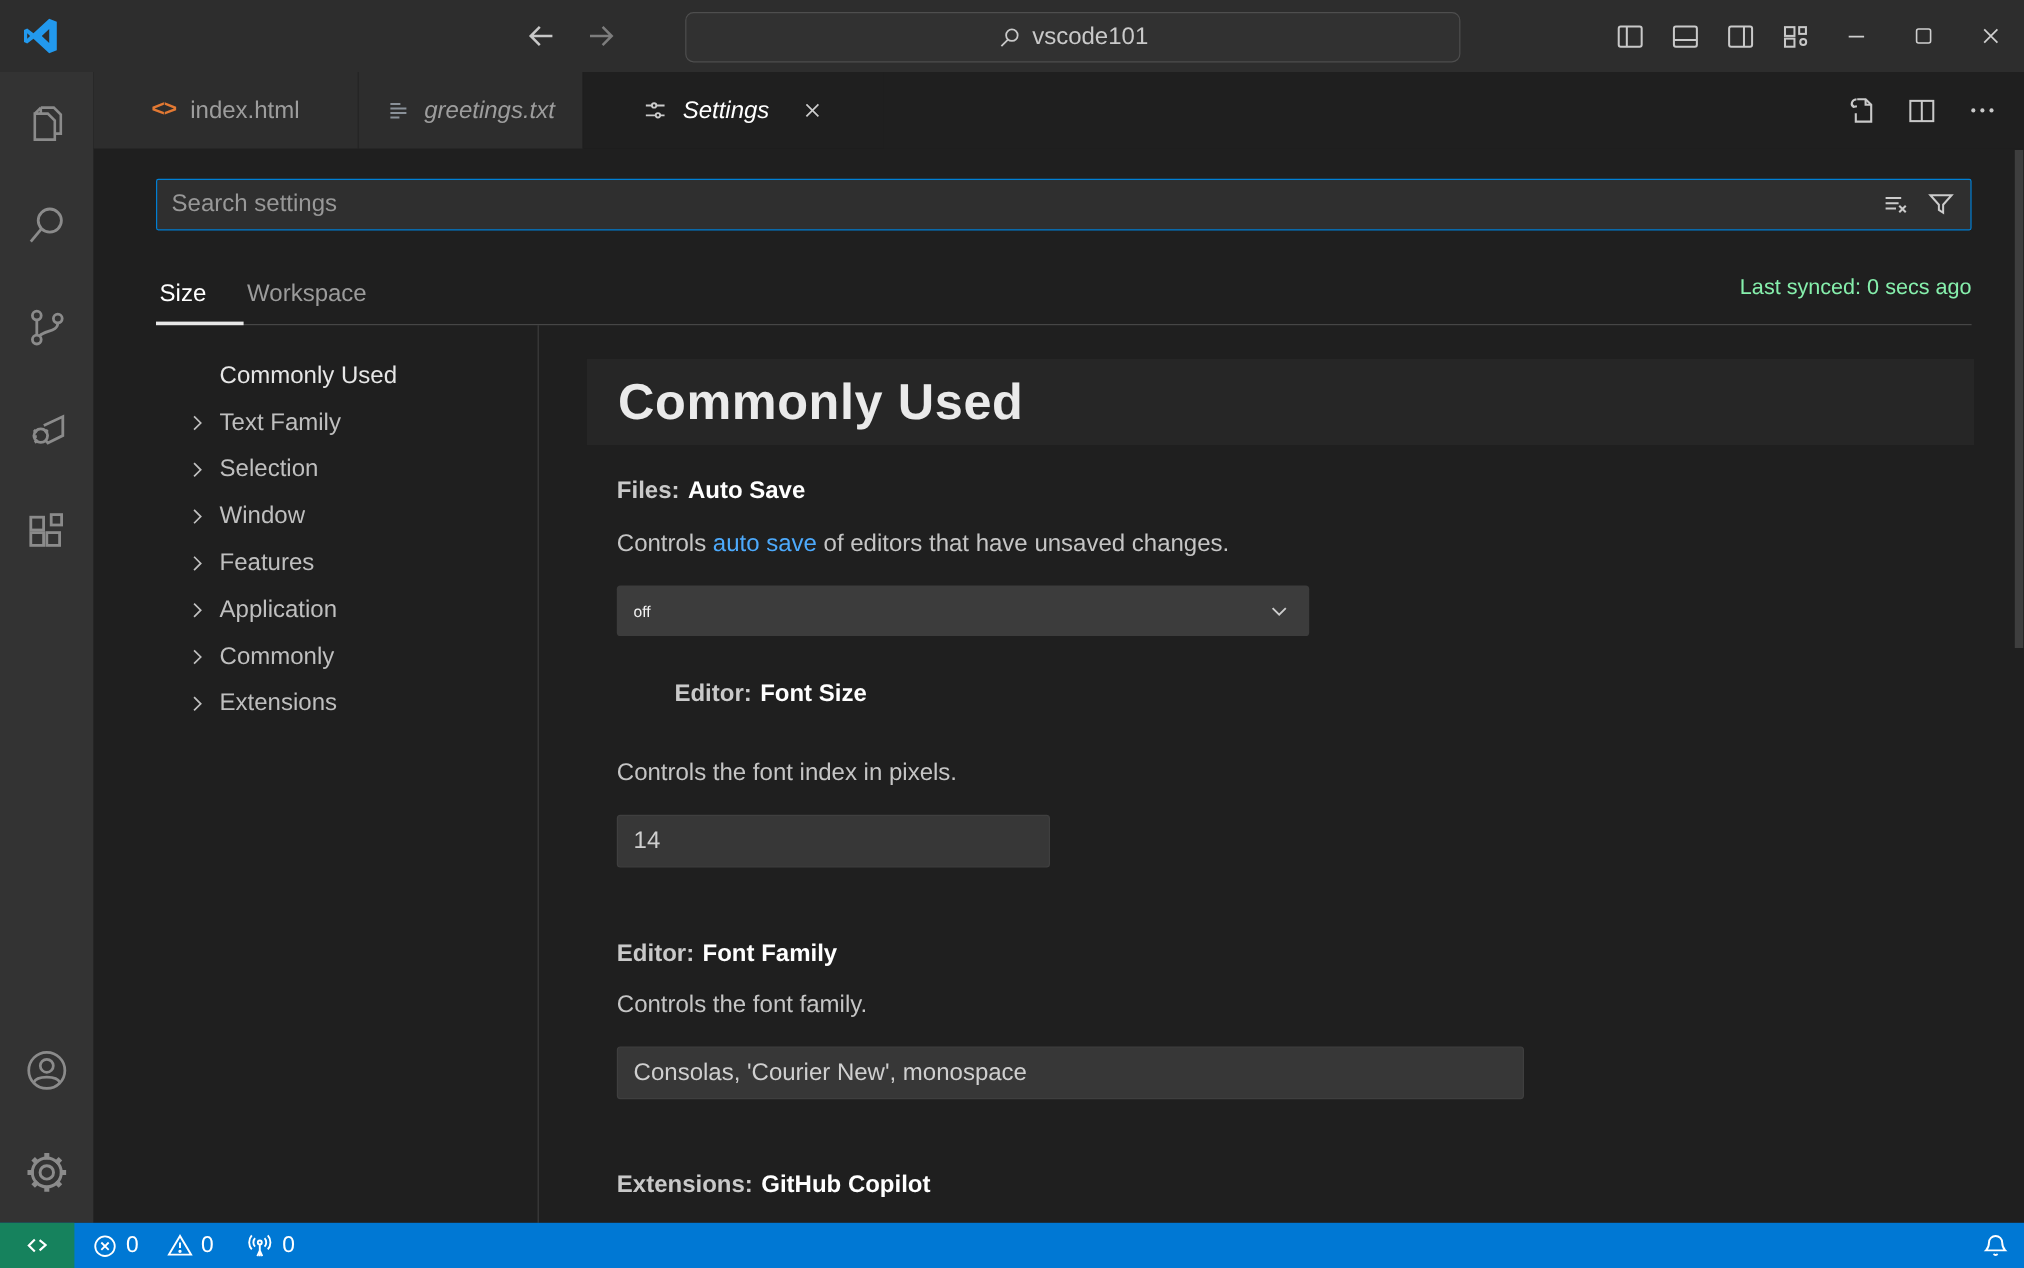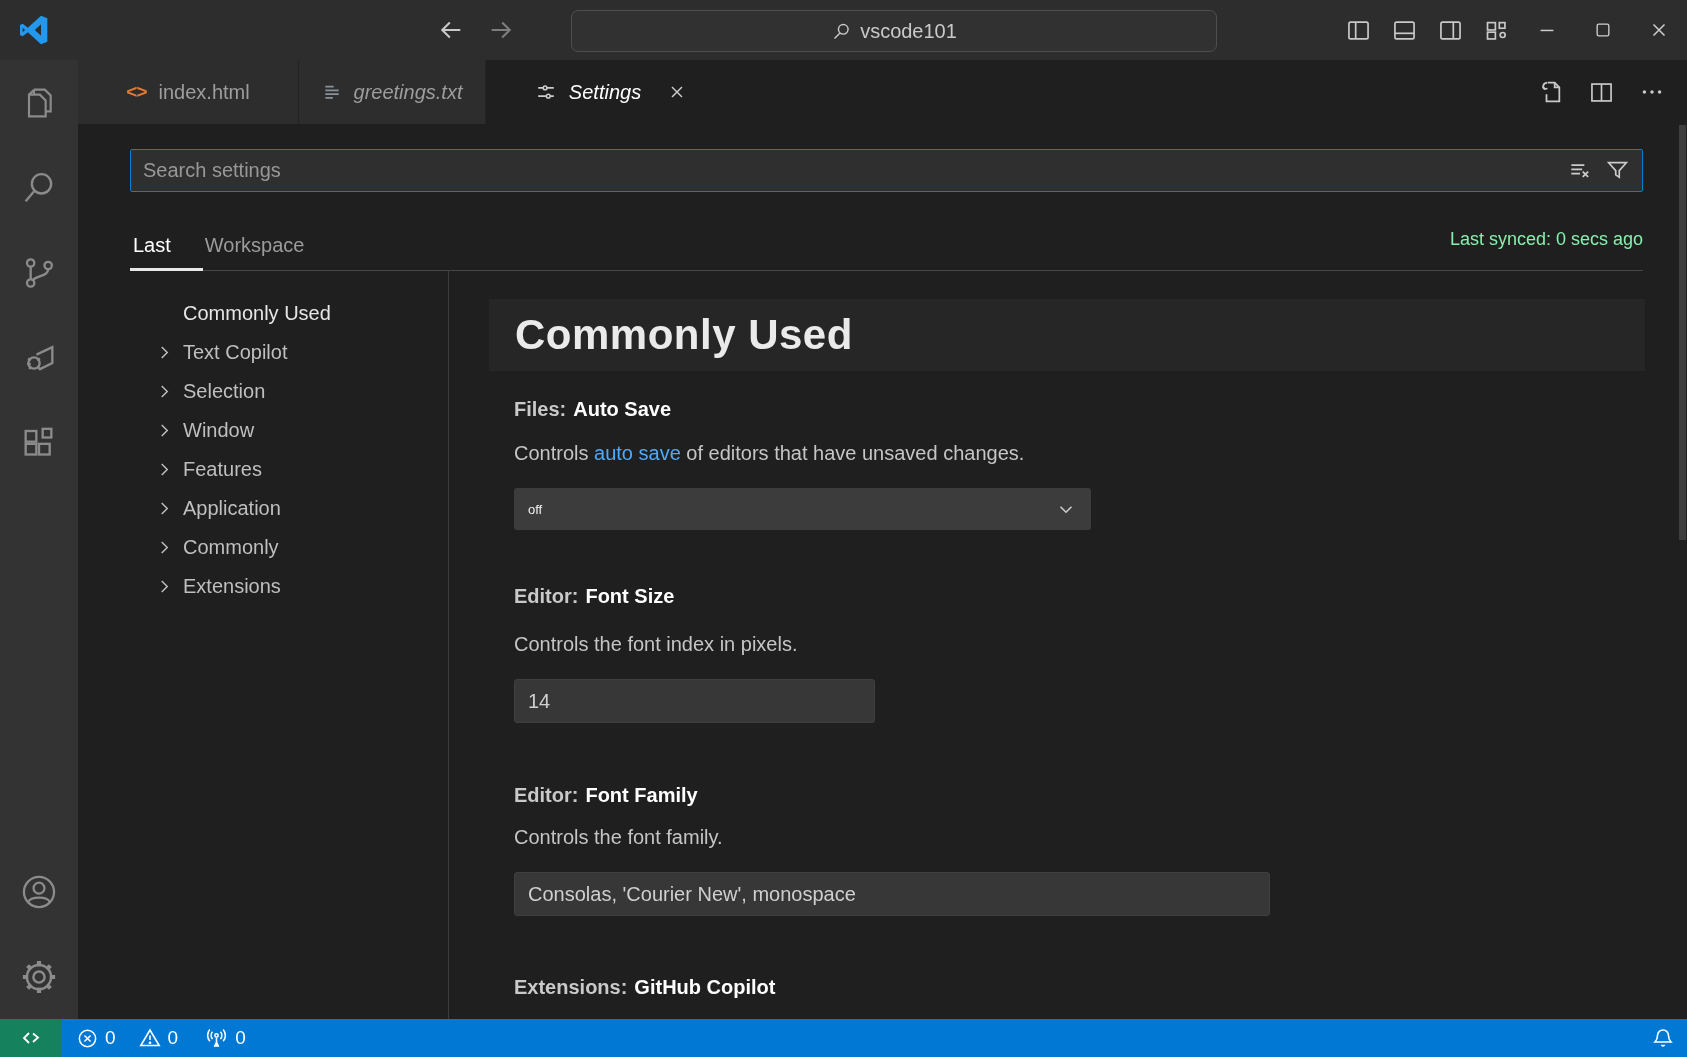--- a/index.html
+++ b/index.html
@@ -274,38 +274,38 @@
         </span>
         <span>
           <svg width="25" height="25" viewBox="0 0 24 24" fill="none" stroke="currentColor" stroke-width="1.6">
               <path d="M3.5 4.5h17l-6.8 7.6v6.4l-3.4-2.3v-4.1z"></path>
             </svg>
         </span>
       </div>
     </div>
 
     <div class="scope-row">
-      <div class="scope-tab active">Last</div>
+      <div class="scope-tab active">Size</div>
       <div class="scope-tab idle">Workspace</div>
     </div>
     <div class="last-synced">Last synced: 0 secs ago</div>
     <div class="scope-divider"></div>
     <div class="scope-underline"></div>
 
     <div class="toc">
       <div class="toc-row nochev selected">
         <span>Commonly Used</span>
       </div>
       <div class="toc-row">
         <span class="chev">
             <svg width="19" height="19" viewBox="0 0 24 24" fill="none" stroke="currentColor" stroke-width="1.8">
               <path d="m8.5 5 7 7-7 7"></path>
             </svg>
           </span>
-        <span>Text Copilot</span>
+        <span>Text Family</span>
       </div>
       <div class="toc-row">
         <span class="chev">
             <svg width="19" height="19" viewBox="0 0 24 24" fill="none" stroke="currentColor" stroke-width="1.8">
               <path d="m8.5 5 7 7-7 7"></path>
             </svg>
           </span>
         <span>Selection</span>
       </div>
       <div class="toc-row">
@@ -363,21 +363,21 @@
     </div>
     <div class="select">
       <span>off</span>
       <span>
         <svg width="22" height="22" viewBox="0 0 24 24" fill="none" stroke="#cccccc" stroke-width="1.7">
             <path d="m6 9.5 6 6 6-6"></path>
           </svg>
       </span>
     </div>
 
-    <div class="setting-label" style="top:461px;">
+    <div class="setting-label" style="top:443px;margin-left:48px;">
       <span class="pfx">Editor:</span><span class="nm">Font Size</span>
     </div>
     <div class="setting-desc" style="top:509px;">Controls the font index in pixels.</div>
     <input class="txtinput" style="top: 555px; width: 361px;" type="text" value="14">
 
     <div class="setting-label" style="top:660px;">
       <span class="pfx">Editor:</span><span class="nm">Font Family</span>
     </div>
     <div class="setting-desc" style="top:702px;">Controls the font family.</div>
     <input class="txtinput" style="top: 748px; width: 756px;" type="text" value="Consolas, 'Courier New', monospace">

